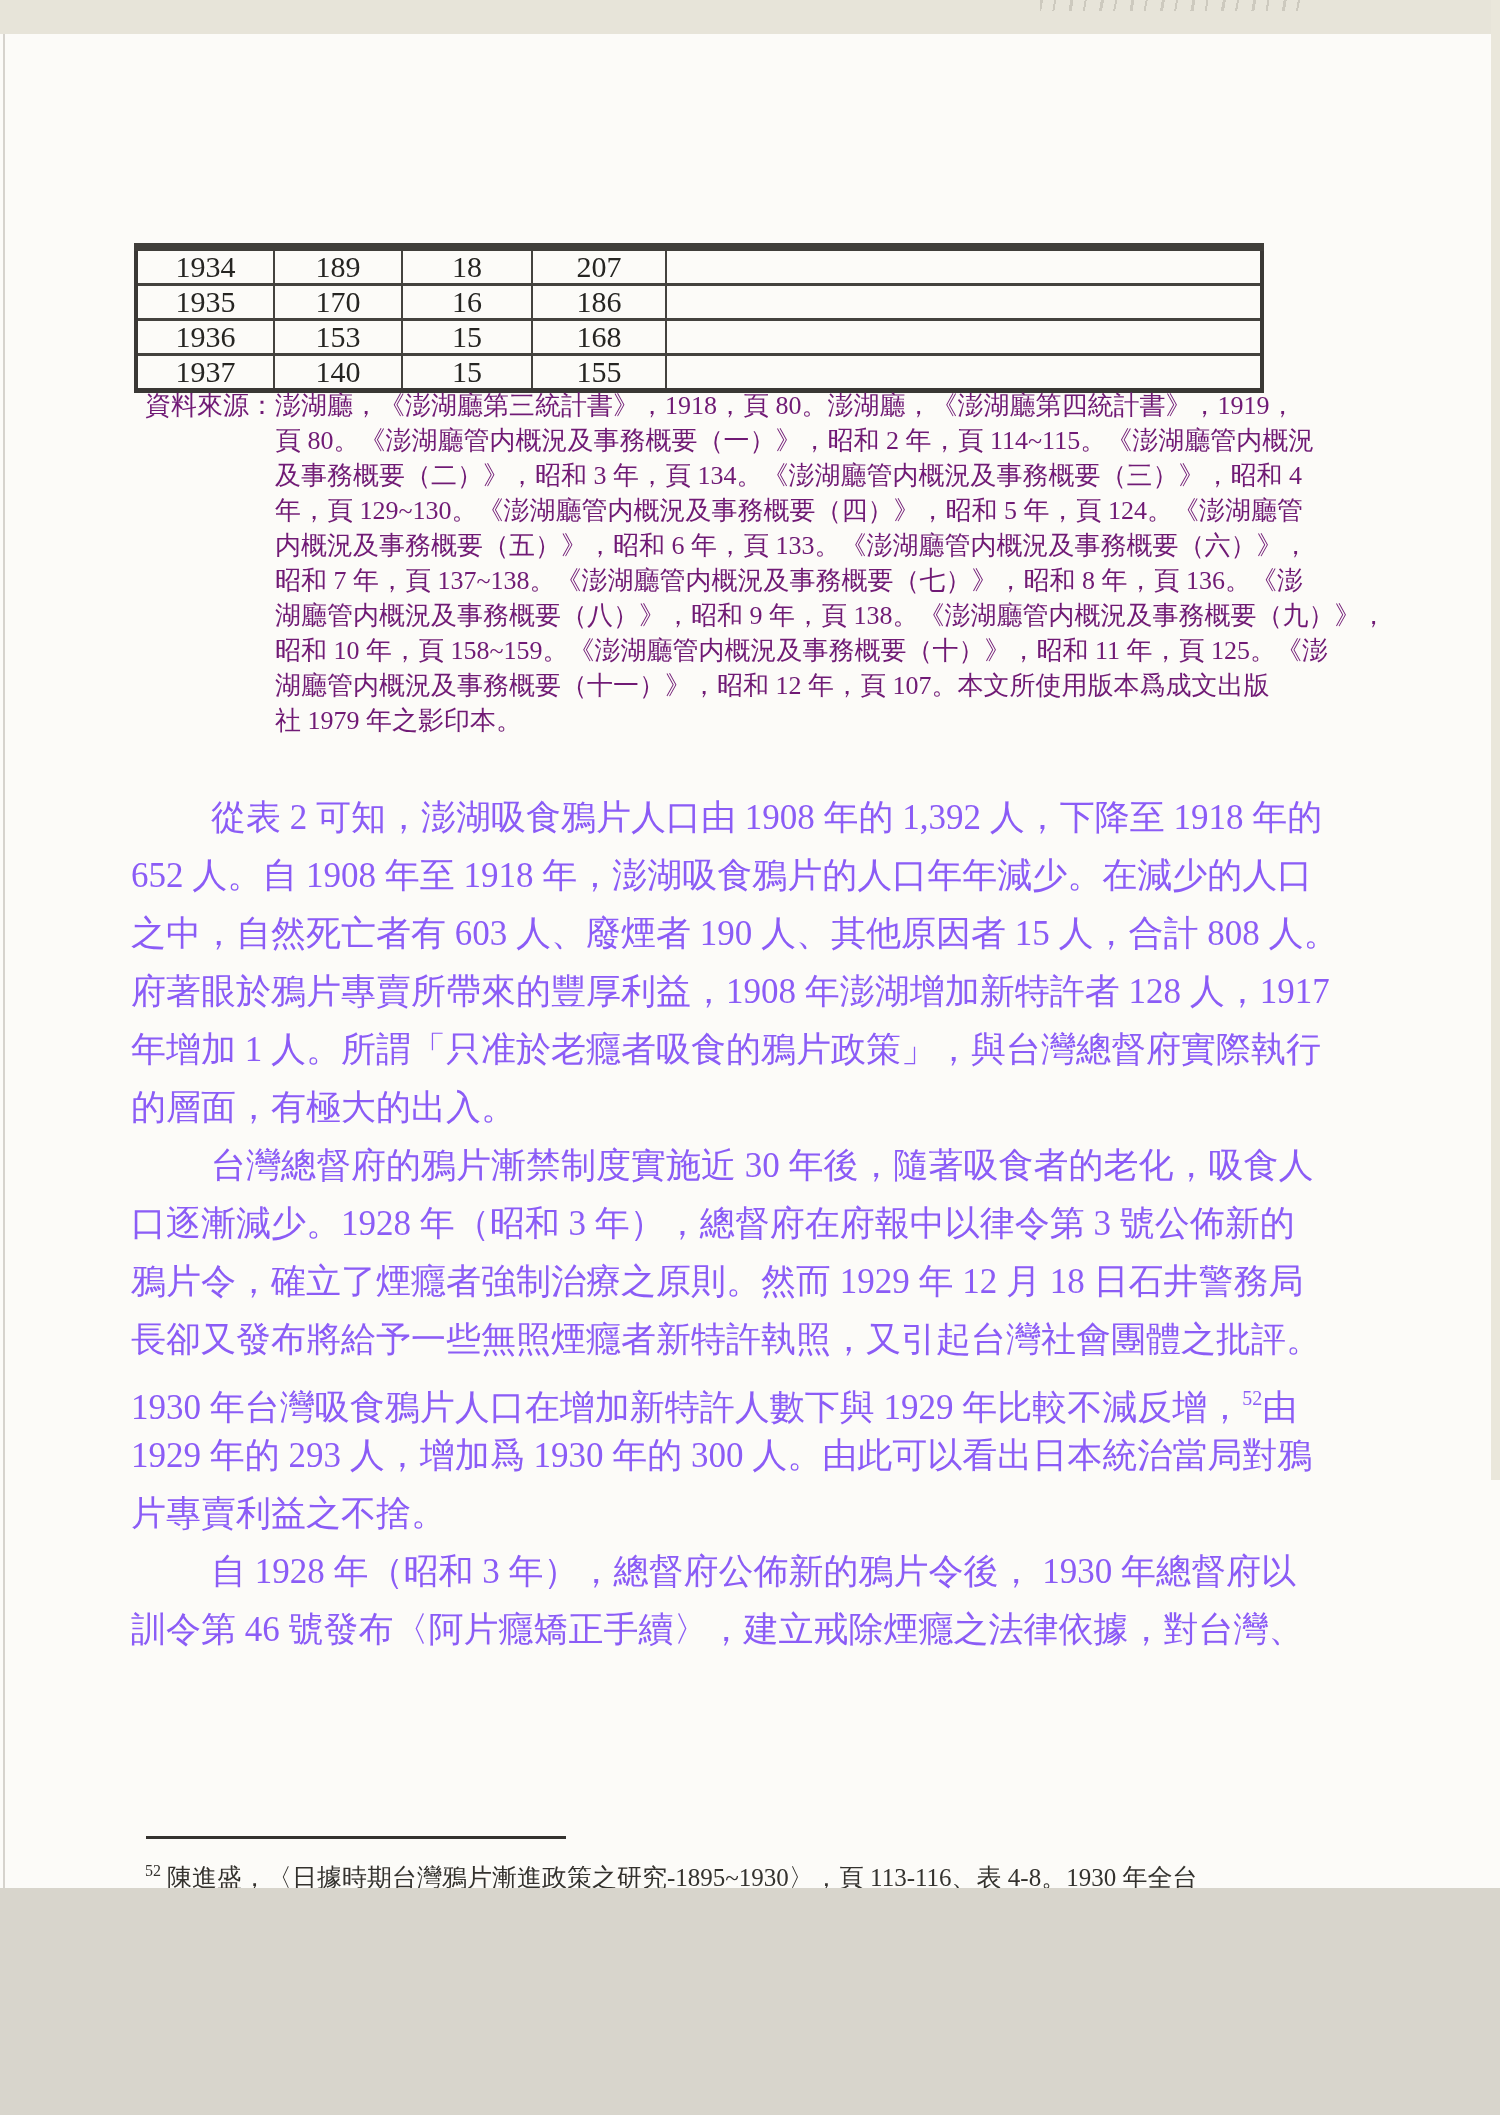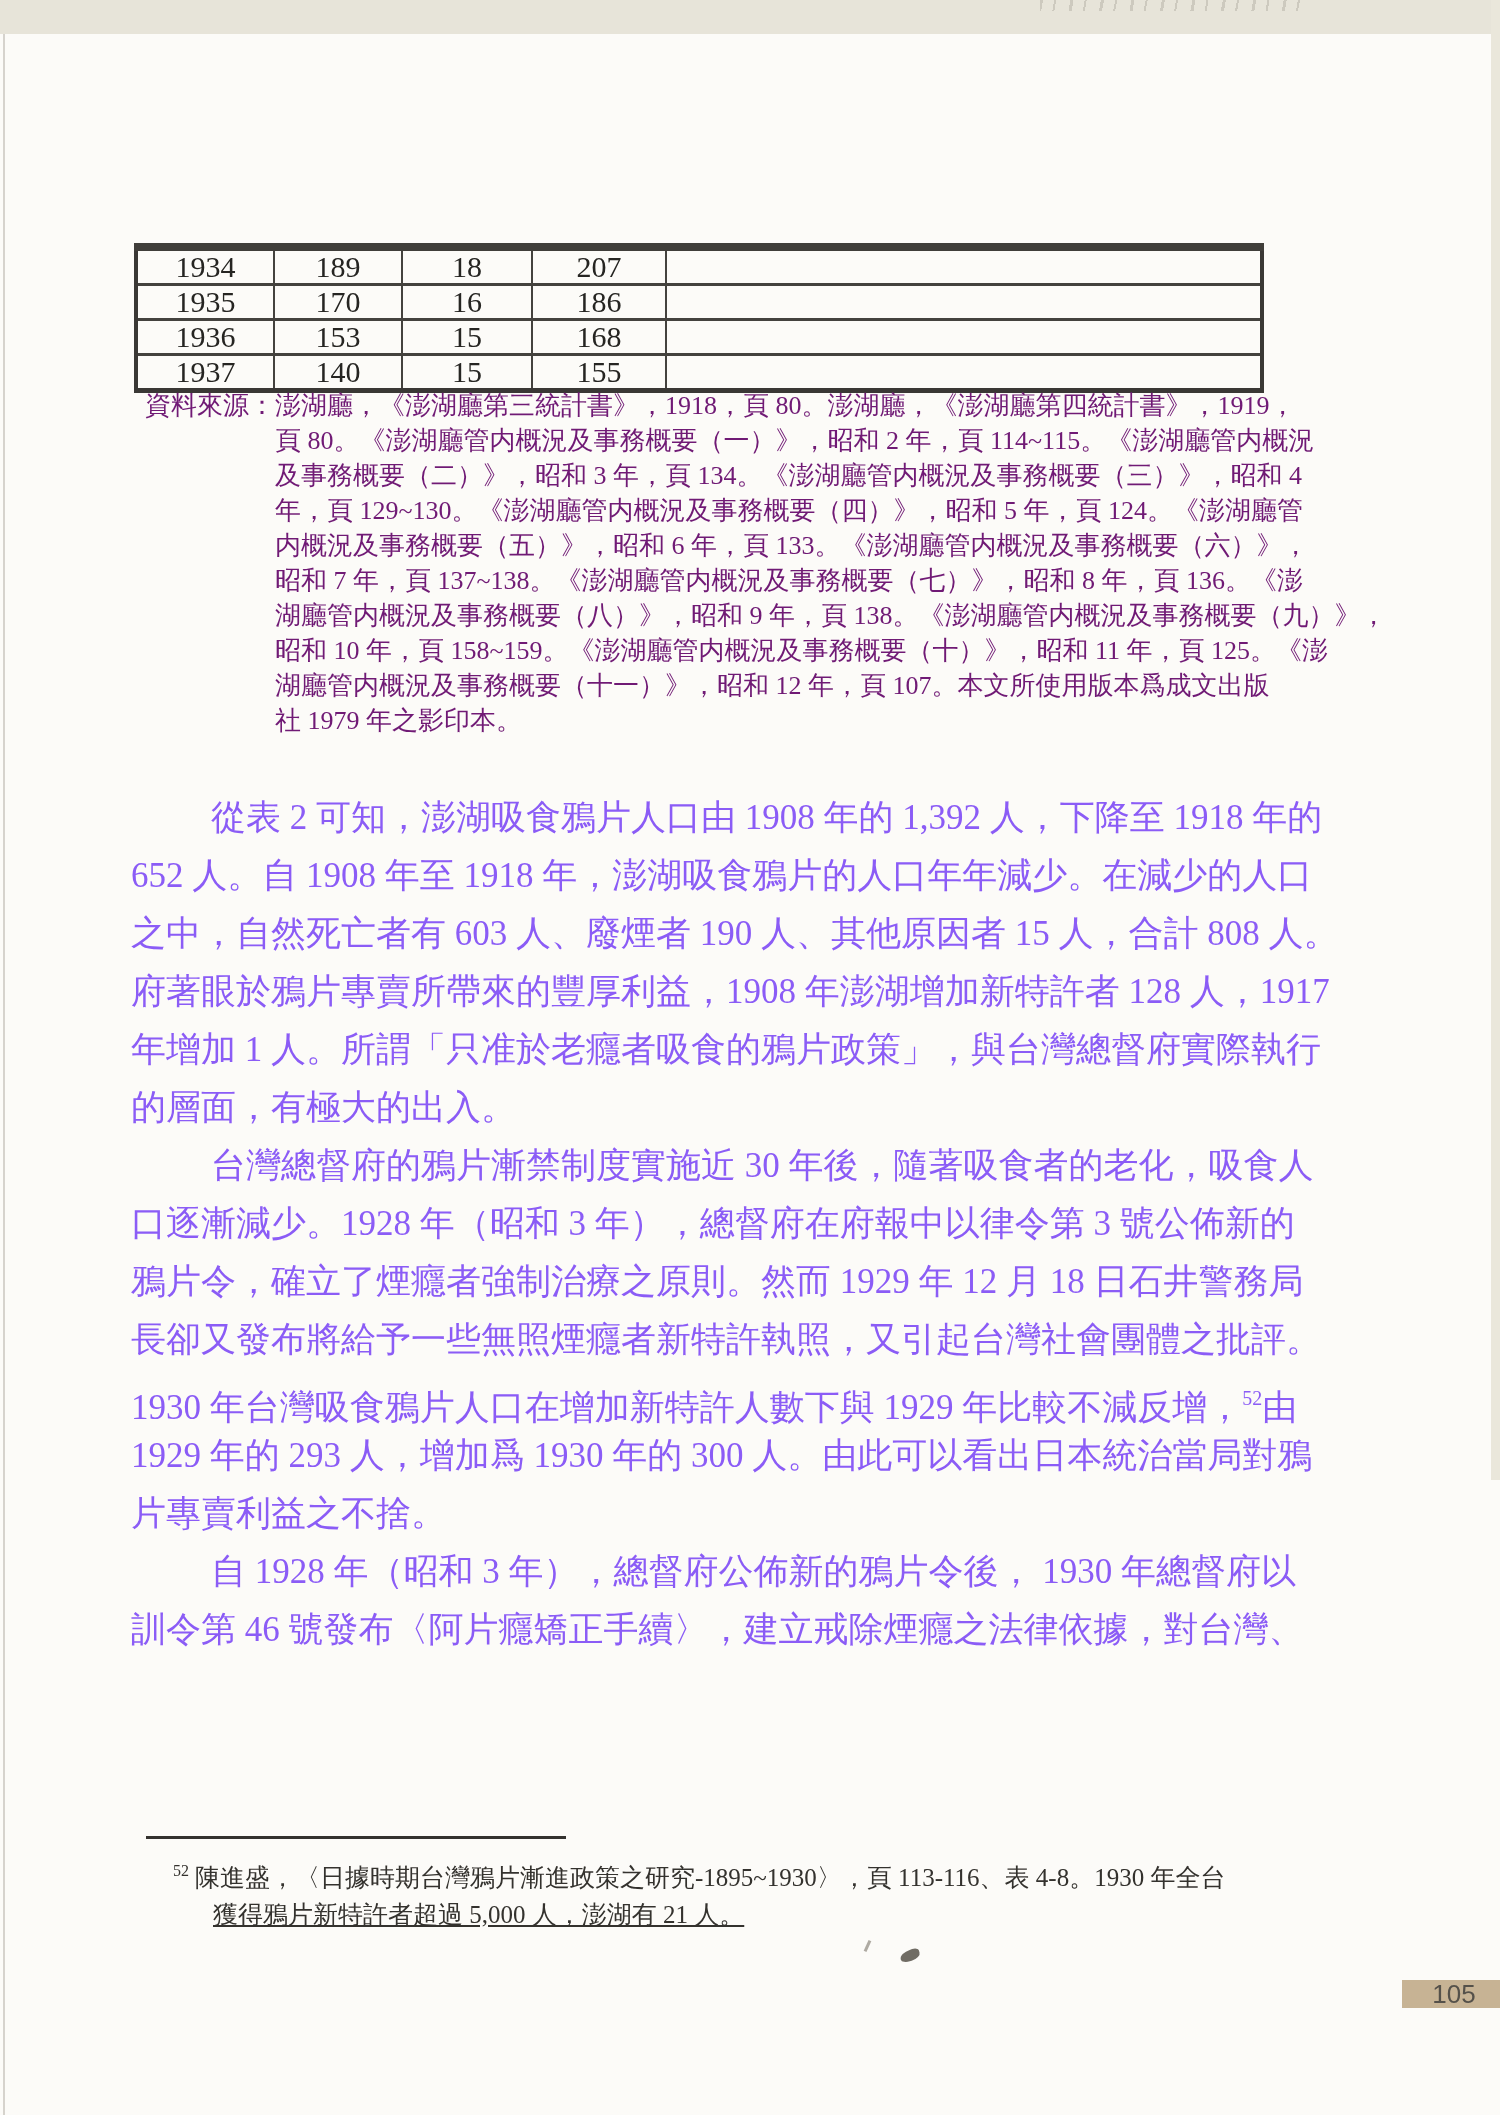--- a/index.html
+++ b/index.html
@@ -1,17 +1,17 @@
 <!DOCTYPE html>
 <html><head>
 <meta charset="utf-8">
 <style>
   html,body{margin:0;padding:0;background:#d8d5cc;}
   .page{
-    position:relative; width:1500px; height:2115px; overflow:hidden;
+    position:relative; width:1500px; height:1888px; overflow:hidden;
     background:#fcfbf8;
     font-family:"Liberation Serif","DejaVu Serif",serif;
     color:#2e2c29;
   }
   .top-band{position:absolute;left:0;top:0;width:1500px;height:34px;background:#e7e4d9;}
   .right-strip{position:absolute;right:0;top:0;width:9px;height:1480px;background:#eae7db;}
   .left-scan-line{position:absolute;left:3px;top:34px;width:2px;height:2081px;background:#ccc9c2;opacity:.8;}
   .handwriting-artifact{
     position:absolute;left:1040px;top:0;width:270px;height:11px;opacity:.28;
     background:repeating-linear-gradient(100deg,#8a857a 0 3px,transparent 3px 14px,#8a857a 14px 16px,transparent 16px 30px);
@@ -49,21 +49,21 @@
   .bline{white-space:nowrap;height:58px;}
   .bline.indent{text-indent:80px;}
   .sup{font-size:20px;vertical-align:14px;letter-spacing:0;}
 
   
   .footnote-rule{position:absolute;left:146px;top:1836px;width:420px;height:3px;background:#34322f;}
   .footnote{
     position:absolute; left:145px; top:1852px; width:1140px;
     font-size:25px; line-height:37px; color:#34322e;
   }
-  .fn-line{white-space:nowrap;margin-left:28px;}
+  .fn-line{white-space:nowrap;}
   .fn-line.cont{padding-left:40px;text-decoration:underline;}
   .fn-sup{font-size:16px;vertical-align:10px;padding-right:6px;}
 
   
   .page-number-box{
     position:absolute; left:1402px; top:1980px; width:98px; height:28px;
     background:#c7b394; color:#55514a;
     font-family:"Liberation Sans","DejaVu Sans",sans-serif;
     font-size:26px; line-height:28px; padding-left:6px; box-sizing:border-box;text-align:center;
   }

